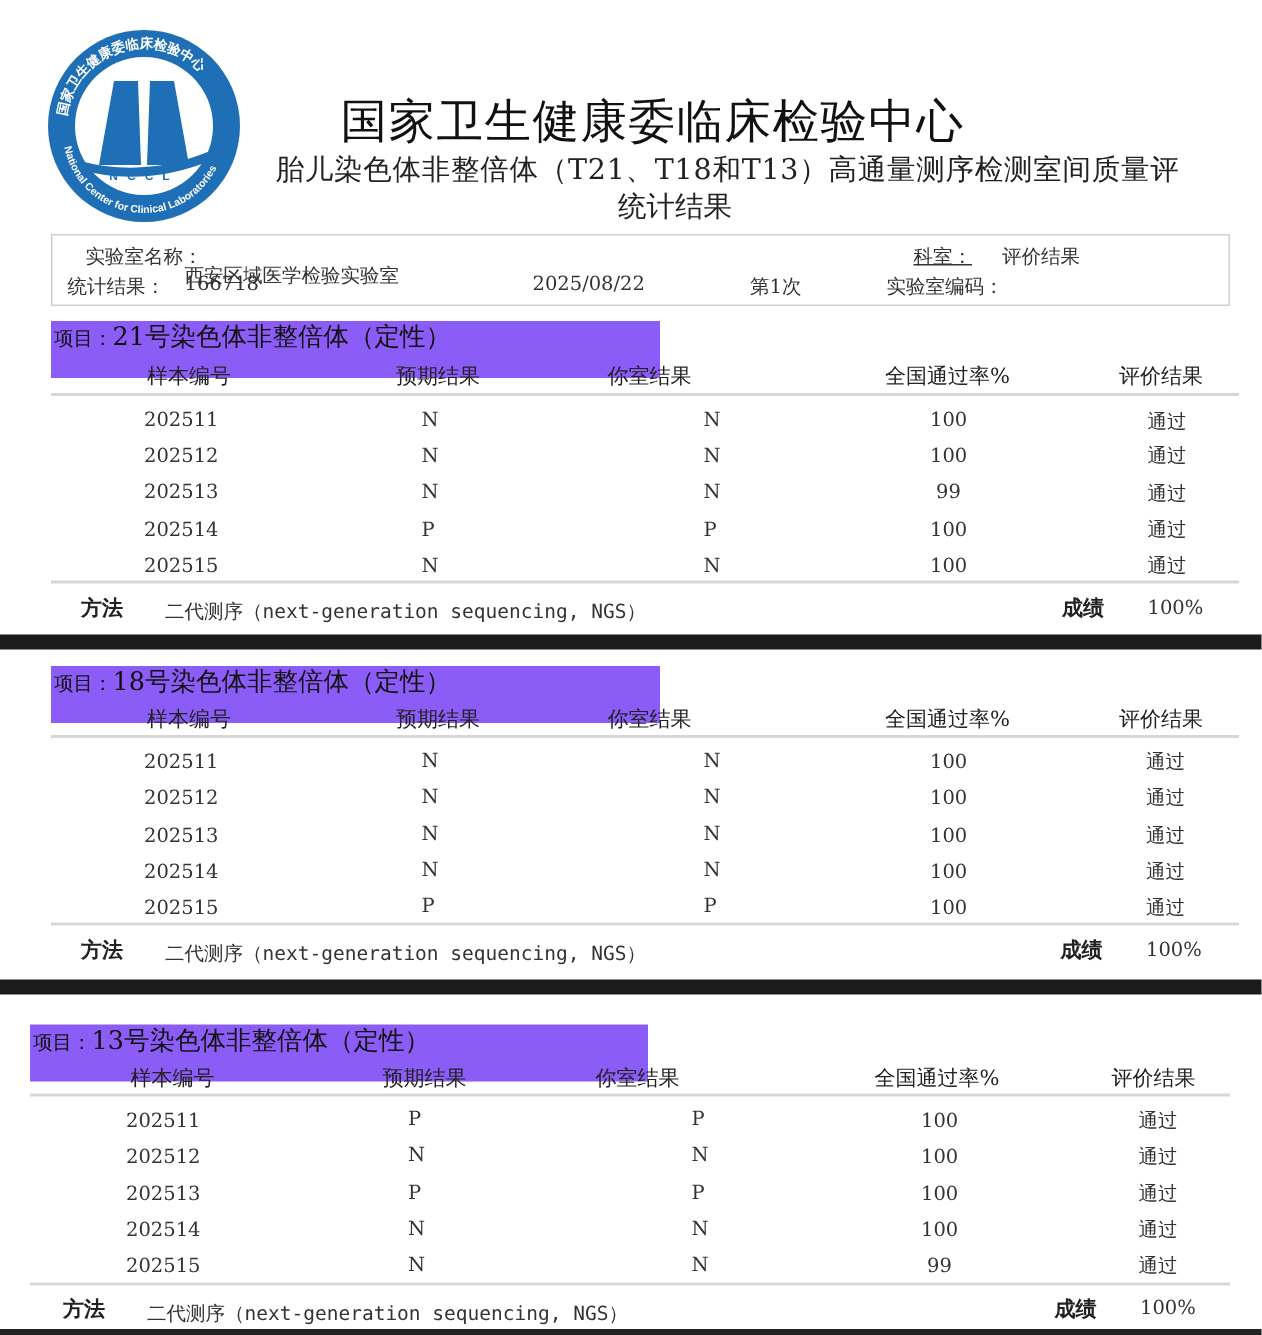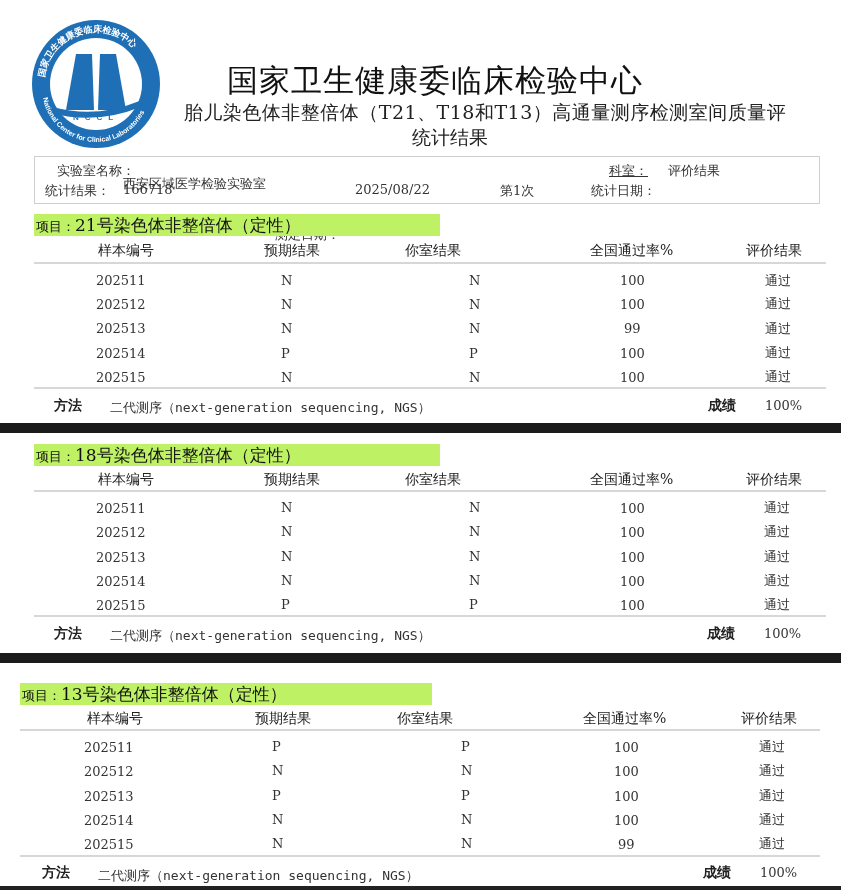--- a/index.html
+++ b/index.html
@@ -10,21 +10,21 @@
   .logo { left:30px; top:18px; width:132px; height:132px; }
   .main-title { left:150px; top:60px; width:570px; text-align:center; font-size:31px; color:#111;
                 font-family:"DejaVu Sans","Liberation Sans",sans-serif; letter-spacing:1px; }
   .sub-title { left:160px; top:100px; width:650px; text-align:center; font-size:19px; color:#222; letter-spacing:0.5px; }
   .sub-title2 { left:160px; top:125px; width:580px; text-align:center; font-size:19px; color:#222; }
   
   .info-box { left:34px; top:156px; width:786px; height:48px; border:1px solid #cfcfcf; box-sizing:border-box; font-size:13px; color:#333; }
   .info-box span { position:absolute; white-space:nowrap; }
   
   .section { left:0; width:841px; }
-  .proj-label { position:absolute; height:22px; background:#bef264; font-size:17px; line-height:22px; padding-left:2px; box-sizing:border-box; color:#111; white-space:nowrap; }
+  .proj-label { position:absolute; height:38px; background:#8b5cf6; font-size:17px; line-height:22px; padding-left:2px; box-sizing:border-box; color:#111; white-space:nowrap; }
   .proj-label .pfx { font-size:13px; }
   .col-head { position:absolute; font-size:14px; color:#222; white-space:nowrap; }
   .hr { position:absolute; height:2px; background:#d7d7d7; }
   .cell { position:absolute; font-size:13px; color:#333; white-space:nowrap; text-align:center; }
   .method-label { position:absolute; font-size:14px; font-weight:bold; color:#222; }
   .method-text { position:absolute; font-size:13px; color:#333; font-family:"DejaVu Sans Mono","Liberation Mono",monospace; white-space:nowrap; }
   .score-label { position:absolute; font-size:14px; font-weight:bold; color:#222; }
   .score-val { position:absolute; font-size:13px; color:#333; }
   .black-bar { position:absolute; left:0; width:841px; height:10px; background:#1b1b1b; }
 </style>
@@ -53,21 +53,21 @@
 <div class="abs info-box">
   <span style="left:22px;top:5px;">实验室名称：</span>
   <span style="left:88px;top:18px;">西安区域医学检验实验室</span>
   <span style="left:574px;top:5px;text-decoration:underline;">科室：</span>
   <span style="left:633px;top:5px;">评价结果</span>
   <span style="left:10px;top:25px;">统计结果：</span>
   <span style="left:88px;top:25px;">166718</span>
   <span style="left:240px;top:25px;margin-top:44px;">测定日期：</span>
   <span style="left:320px;top:25px;">2025/08/22</span>
   <span style="left:465px;top:25px;">第1次</span>
-  <span style="left:556px;top:25px;">统计日期：</span>
+  <span style="left:556px;top:25px;">实验室编码：</span>
   <span style="left:628px;top:25px;"></span>
 </div>
 
 <div class="abs section" style="top:214px;">
   <div class="proj-label" style="left:34px;top:0;width:406px;">
     <span class="pfx">项目：</span><span>21号染色体非整倍体（定性）</span>
   </div>
   <div class="col-head" style="left:98px;top:28px;">样本编号</div>
   <div class="col-head" style="left:264px;top:28px;">预期结果</div>
   <div class="col-head" style="left:405px;top:28px;">你室结果</div>

